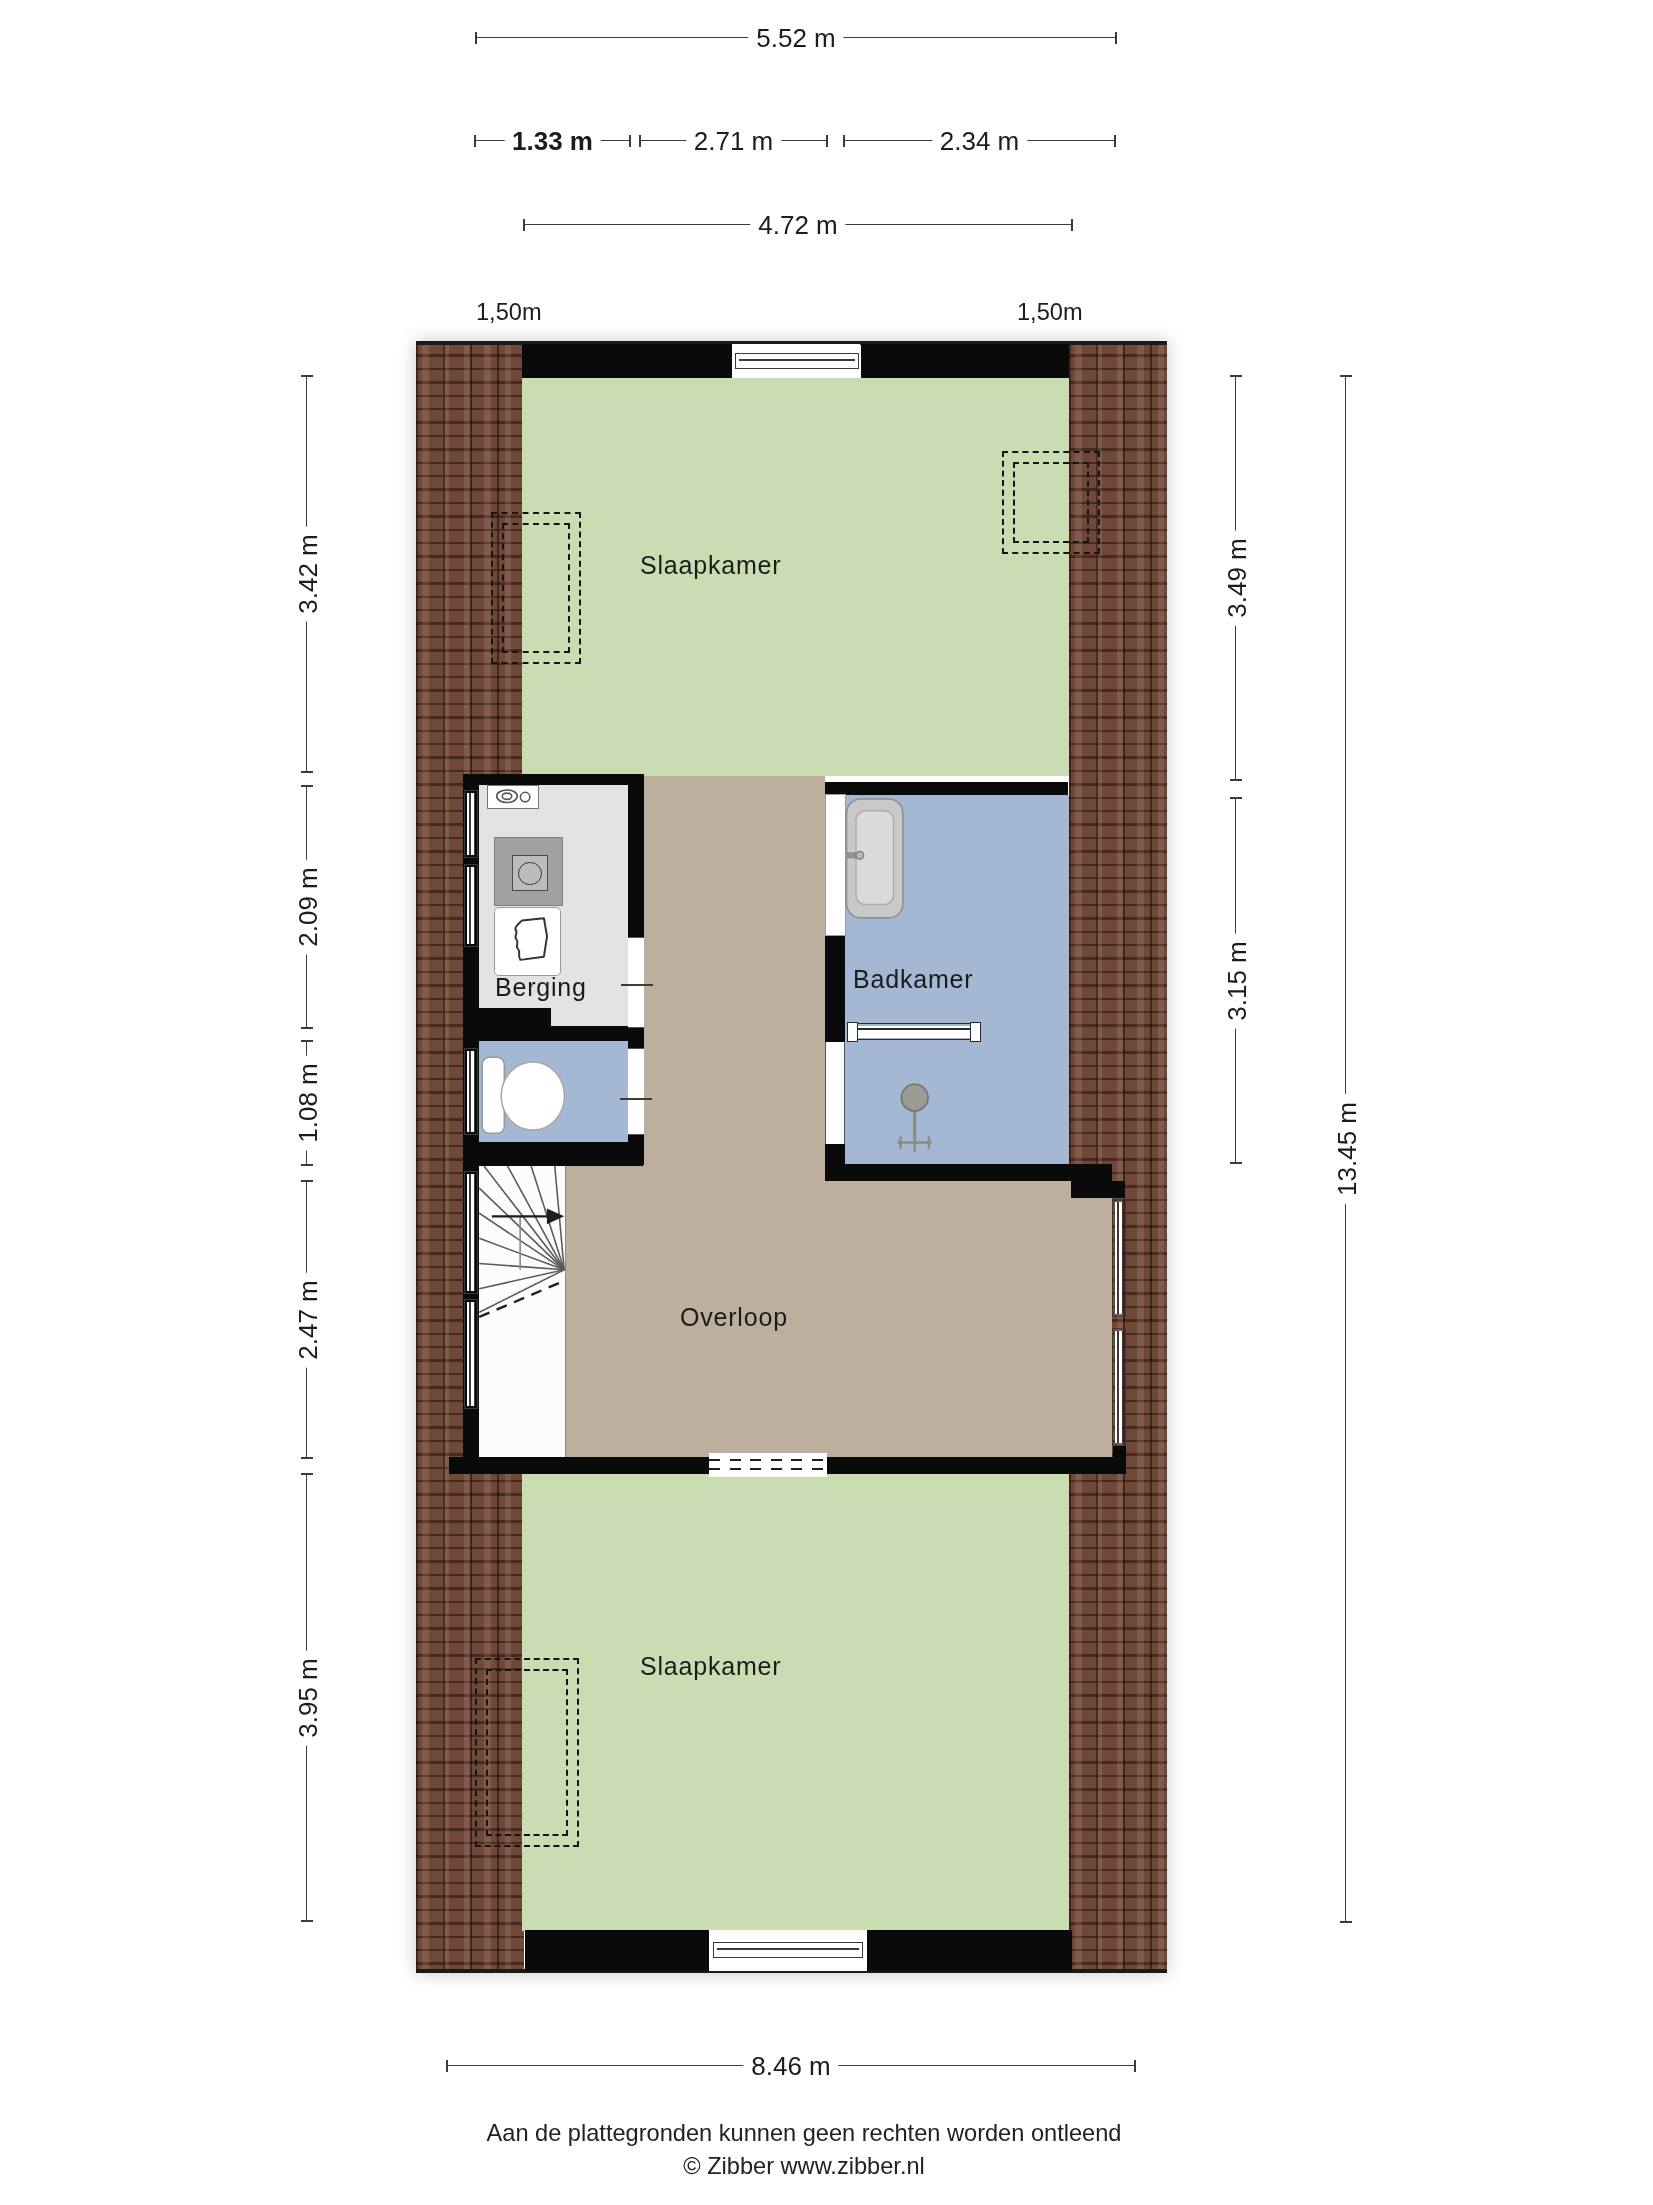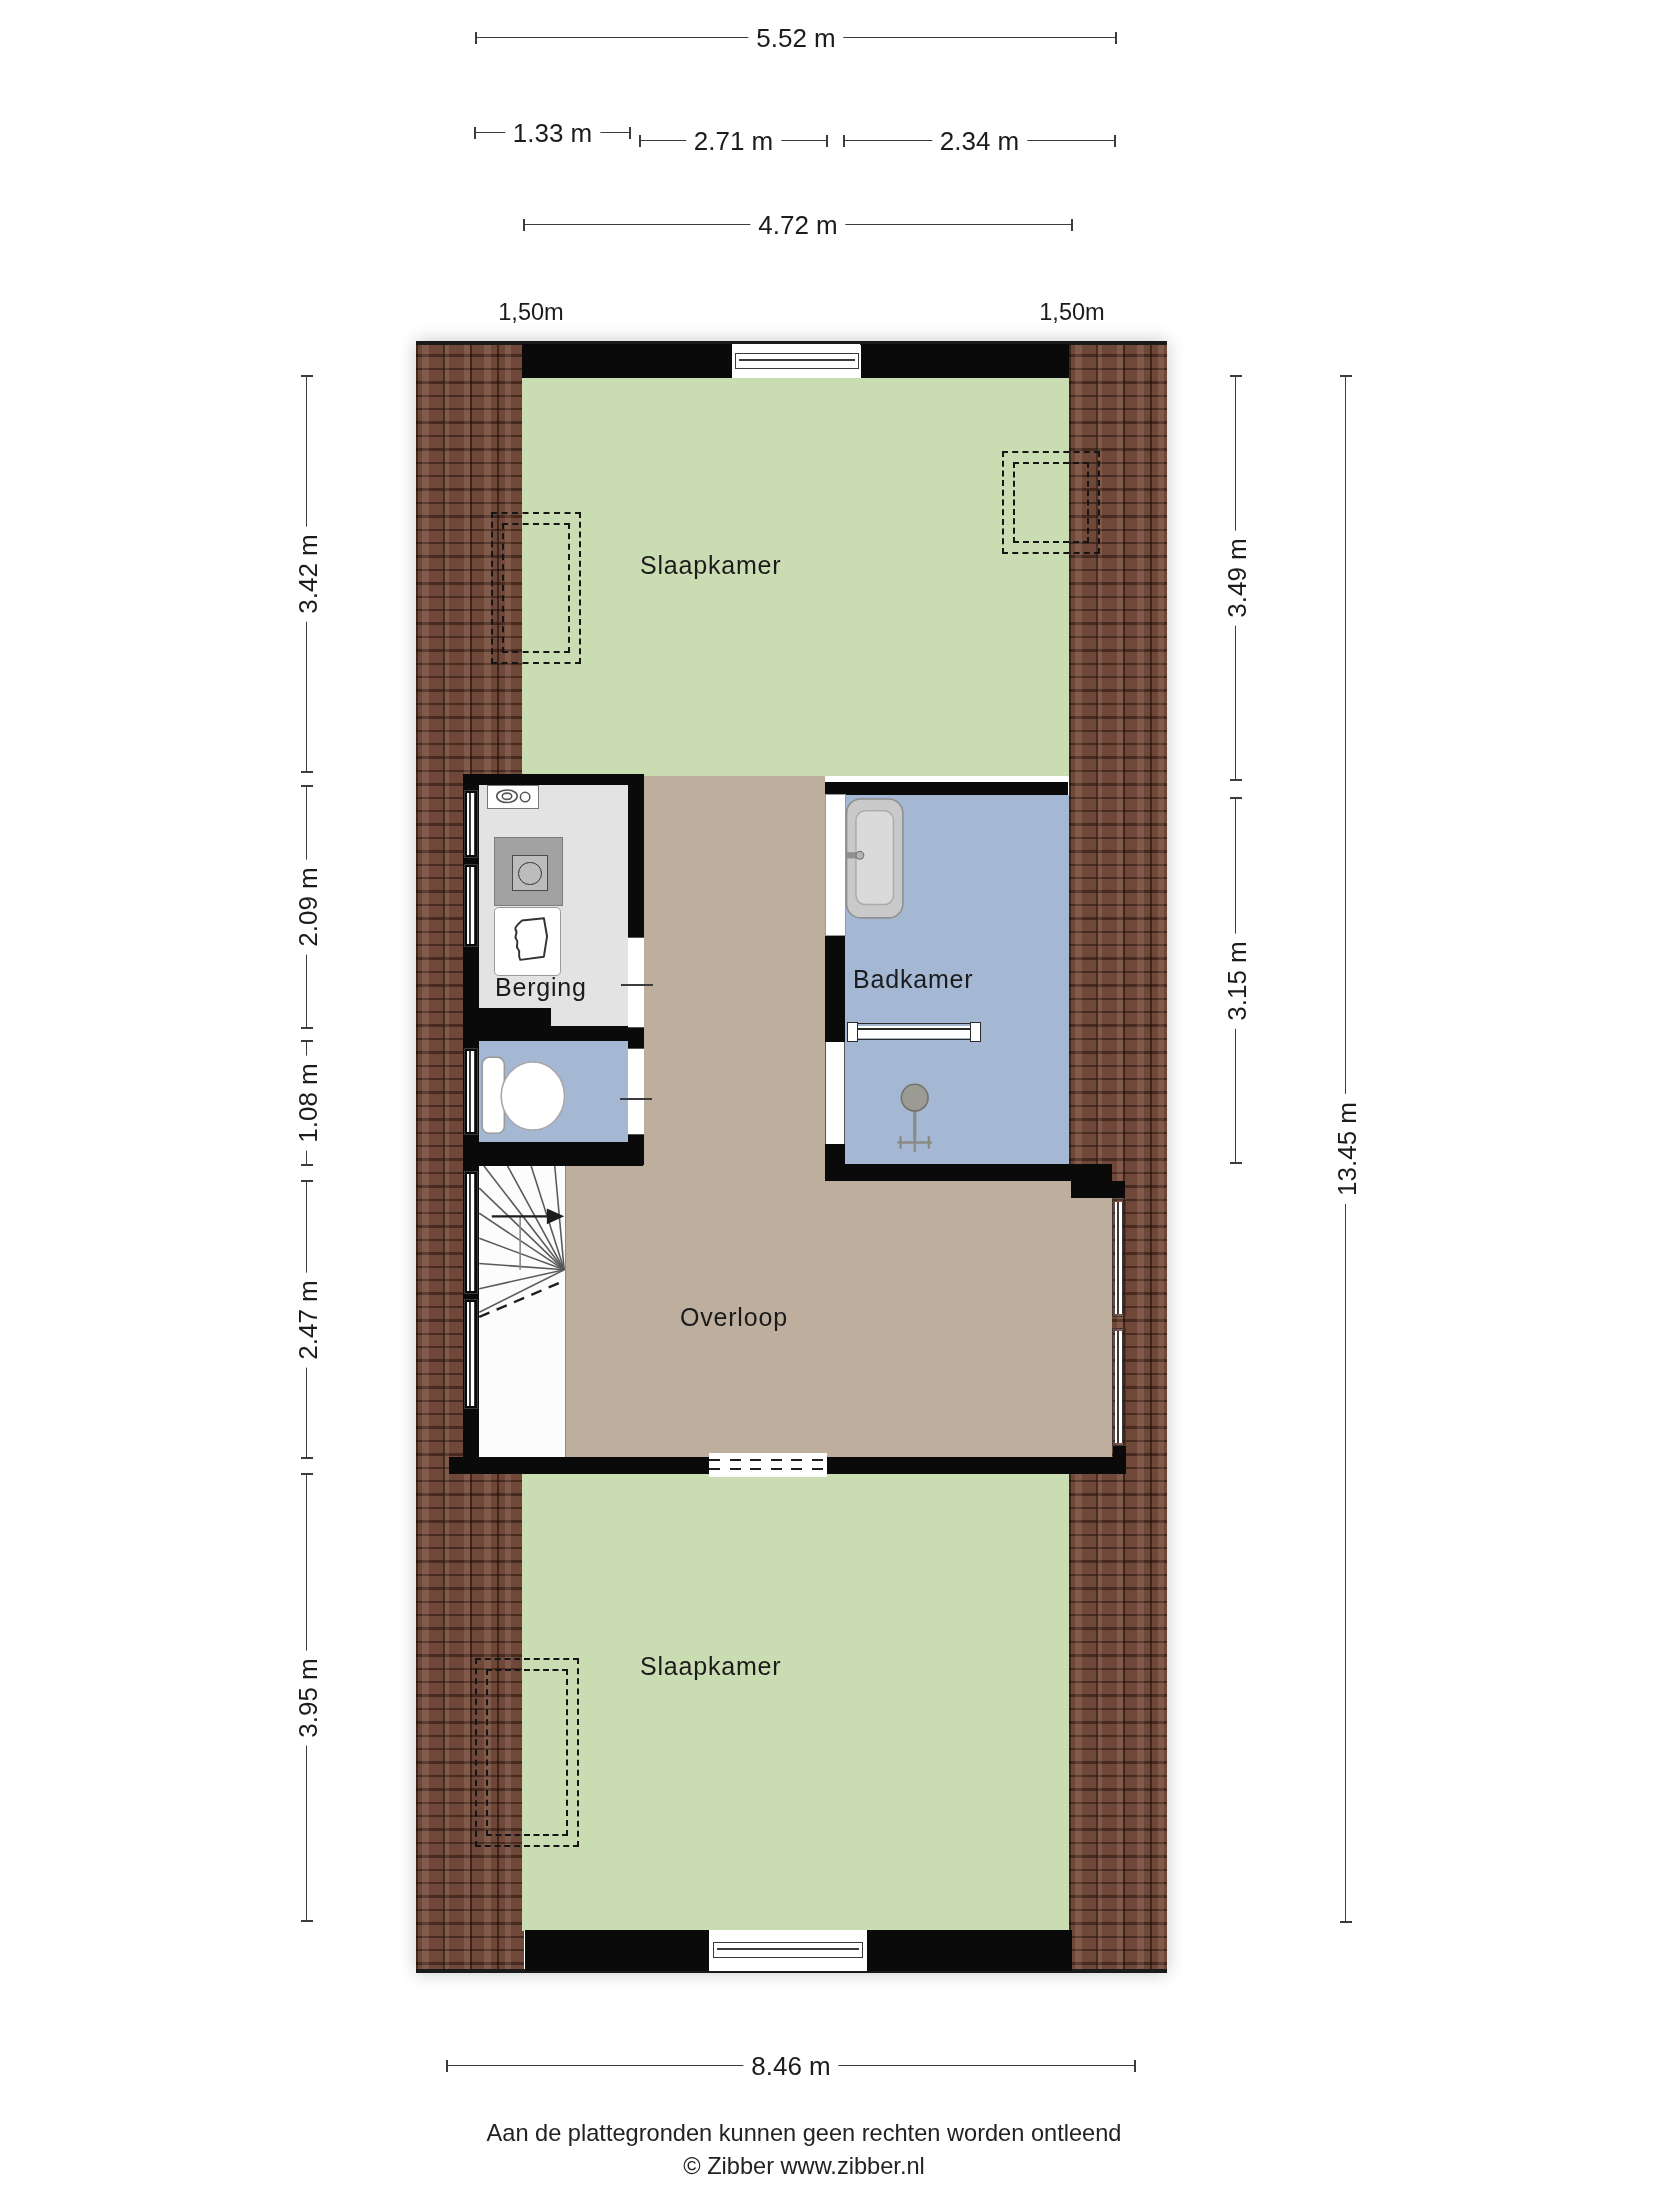--- a/index.html
+++ b/index.html
@@ -40,21 +40,21 @@
   
   .dim-h{height:0;border-top:1.6px solid var(--dimension,#3c3c3c);}
   .dim-h::before,.dim-h::after{content:"";position:absolute;top:-6.3px;width:1.6px;height:12.6px;background:var(--dimension,#3c3c3c);}
   .dim-h::before{left:-0.8px;} .dim-h::after{right:-0.8px;}
   .dim-v{width:0;border-left:1.6px solid var(--dimension,#3c3c3c);}
   .dim-v::before,.dim-v::after{content:"";position:absolute;left:-6.3px;width:12.6px;height:1.6px;background:var(--dimension,#3c3c3c);}
   .dim-v::before{top:-0.8px;} .dim-v::after{bottom:-0.8px;}
   .dim-label{position:absolute;top:0;left:50%;transform:translate(-50%,-50%);background:#fff;
     padding:0.8px 7.9px;font-size:26px;white-space:nowrap;}
   .dim-v .dim-label{top:50%;left:0.8px;transform:translate(-50%,-50%) rotate(-90deg);}
-  .free-label{font-size:23.6px;text-align:center;}
+  .free-label{font-size:23.6px;}
   
   .room-label{font-size:25px;letter-spacing:0.8px;color:#1b1b1b;}
   .leader{height:1.6px;background:var(--dimension,#3c3c3c);}
   
   .radiator{box-sizing:border-box;background:#fff;border:1.6px solid #2b2b2b;
     background-image:repeating-linear-gradient(180deg,transparent 0 3.9px,#2b2b2b 3.9px 5.5px,transparent 5.5px 9.5px);
     background-clip:content-box;padding:1.6px 0;}
   .radiator::before,.radiator::after{content:"";position:absolute;top:-2.4px;width:11px;height:20.5px;
     background:#fff;border:1.6px solid #2b2b2b;box-sizing:border-box;}
   .radiator::before{left:-2.4px;}.radiator::after{right:-2.4px;}
@@ -66,21 +66,21 @@
   .edge-line{background:#1a1a1a;}
 </style>
 </head>
 <body>
 
 <div id="canvas">
 
   <div class="abs dim-h" style="left:476px;top:37px;width:640px;">
     <span class="dim-label">5.52 m</span>
   </div>
-  <div class="abs dim-h" style="left:475px;top:132px;width:155px;">
+  <div class="abs dim-h" style="left:475px;top:140px;width:155px;font-weight:bold;">
     <span class="dim-label">1.33 m</span>
   </div>
   <div class="abs dim-h" style="left:640px;top:140px;width:187px;">
     <span class="dim-label">2.71 m</span>
   </div>
   <div class="abs dim-h" style="left:844px;top:140px;width:271px;">
     <span class="dim-label">2.34 m</span>
   </div>
   <div class="abs dim-h" style="left:524px;top:224px;width:548px;">
     <span class="dim-label">4.72 m</span>

